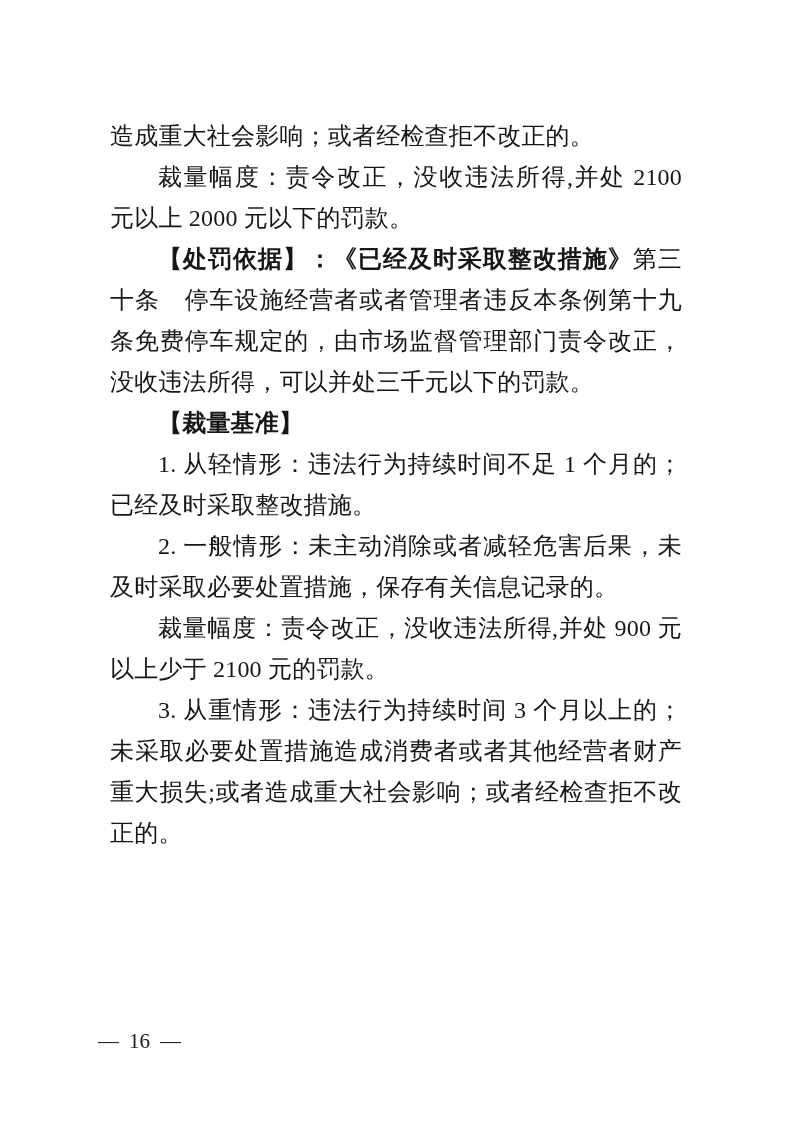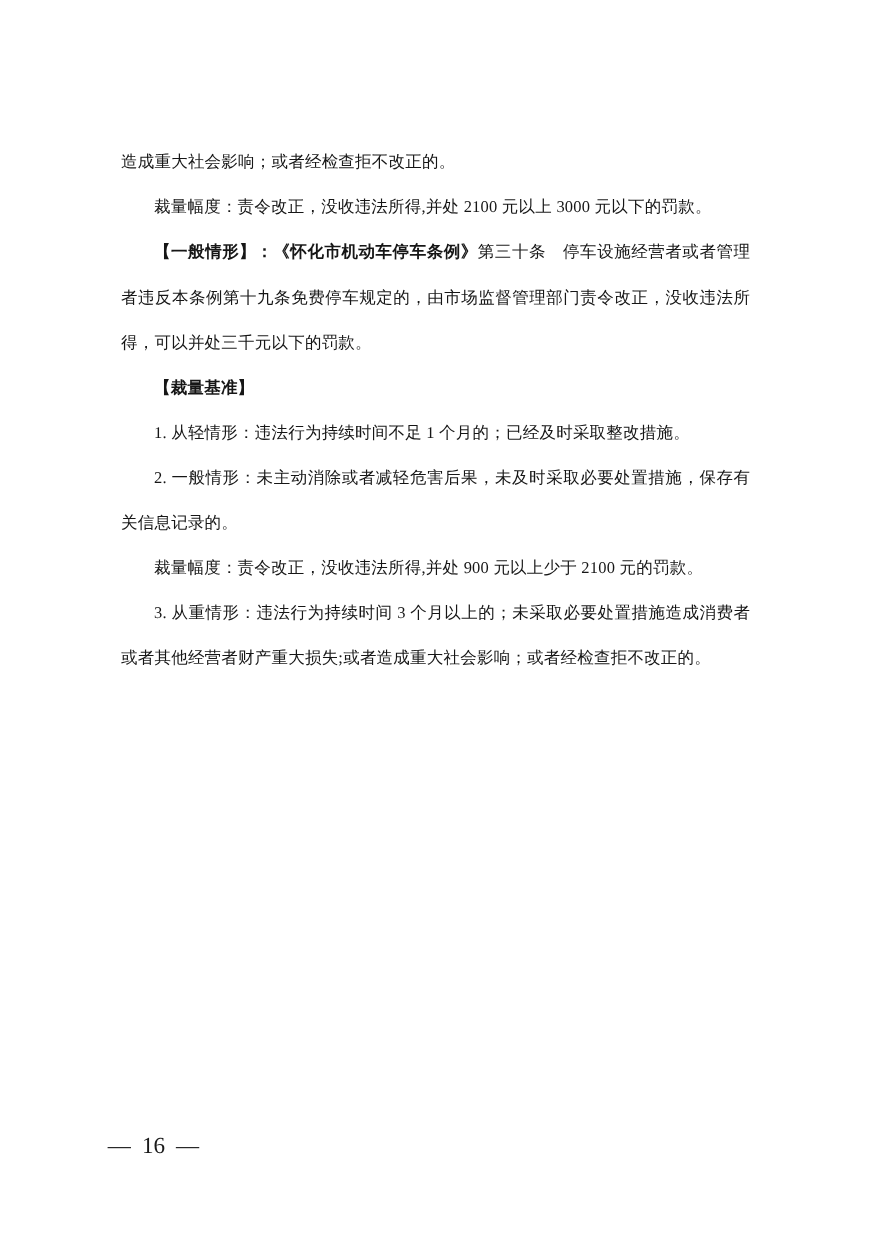--- a/index.html
+++ b/index.html
@@ -13,23 +13,23 @@
     height: 1122px;
     margin: 0 auto;
     background: #ffffff;
     overflow: hidden;
     font-family: "Liberation Serif", "DejaVu Serif", serif;
     color: #161616;
   }
   .content {
     position: absolute;
     left: 110px;
-    top: 128px;
+    top: 116px;
     width: 572px;
-    font-size: 15px;
+    font-size: 24px;
     line-height: 41px;
     text-align: justify;
     letter-spacing: 0.2px;
   }
   .content p {
     margin: 0;
     padding: 0;
     text-indent: 2em;
   }
   .content p.no-indent {
@@ -56,24 +56,24 @@
 </style>
 </head>
 <body>
 
 <div class="page">
 
   <div class="content">
 
     <p class="no-indent"><span>造成重大社会影响；或者经检查拒不改正的。</span></p>
 
-    <p><span>裁量幅度：责令改正，没收违法所得,并处 2100 元以上 3000 元以下的罚款。</span></p>
+    <p><span>裁量幅度：责令改正，没收违法所得,并处 2100 元以上 2000 元以下的罚款。</span></p>
 
 
-    <p><span class="bold">【一般情形】：《怀化市机动车停车条例》</span><span>第三十条　停车设施经营者或者管理者违反本条例第十九条免费停车规定的，由市场监督管理部门责令改正，没收违法所得，可以并处三千元以下的罚款。</span></p>
+    <p><span class="bold">【处罚依据】：《已经及时采取整改措施》</span><span>第三十条　停车设施经营者或者管理者违反本条例第十九条免费停车规定的，由市场监督管理部门责令改正，没收违法所得，可以并处三千元以下的罚款。</span></p>
 
     <p><span class="bold">【裁量基准】</span></p>
 
     <p><span>1. 从轻情形：违法行为持续时间不足 1 个月的；已经及时采取整改措施。</span></p>
 
 
     <p><span>2. 一般情形：未主动消除或者减轻危害后果，未及时采取必要处置措施，保存有关信息记录的。</span></p>
 
     <p><span>裁量幅度：责令改正，没收违法所得,并处 900 元以上少于 2100 元的罚款。</span></p>
 

